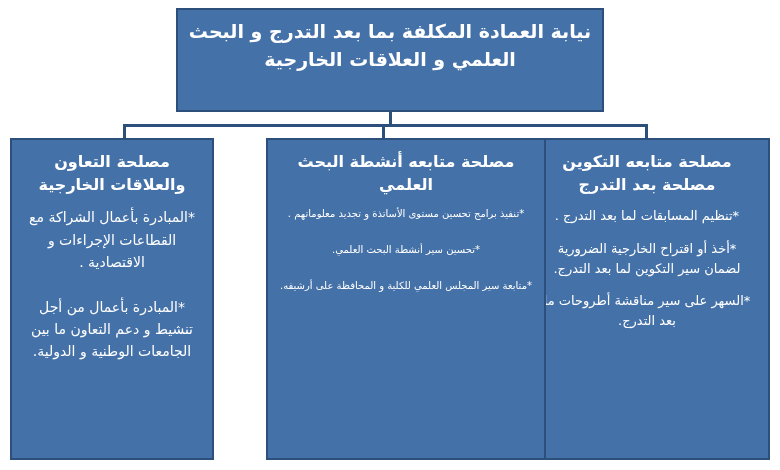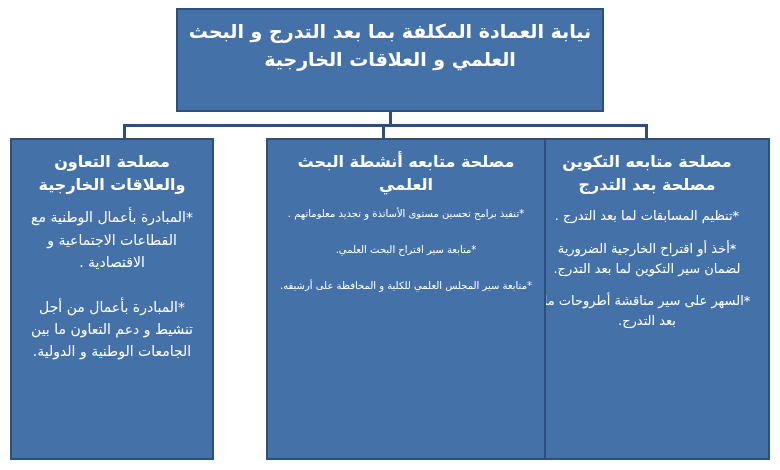--- a/index.html
+++ b/index.html
@@ -105,26 +105,26 @@
       <p class="child-item">*تنظيم المسابقات لما بعد التدرج .</p>
       <p class="child-item">*أخذ أو اقتراح الخارجية الضرورية لضمان سير التكوين لما بعد التدرج.</p>
       <p class="child-item">*السهر على سير مناقشة أطروحات ما بعد التدرج.</p>
     </div>
   </div>
 
   <div class="box child-box" id="child-box-2">
     <div class="child-title">مصلحة  متابعه أنشطة البحث العلمي</div>
     <div class="child-items">
       <p class="child-item">*تنفيذ برامج تحسين مستوى الأساتذة و تجديد معلوماتهم .</p>
-      <p class="child-item">*متابعة سير اقتراح البحث العلمي.</p>
+      <p class="child-item">*تحسين سير أنشطة البحث العلمي.</p>
       <p class="child-item">*متابعة سير المجلس العلمي للكلية و المحافظة على أرشيفه.</p>
     </div>
   </div>
 
   <div class="box child-box" id="child-box-3">
     <div class="child-title">مصلحة التعاون والعلاقات الخارجية</div>
     <div class="child-items">
-      <p class="child-item">*المبادرة بأعمال الوطنية مع القطاعات الاجتماعية و الاقتصادية .</p>
+      <p class="child-item">*المبادرة بأعمال الشراكة مع القطاعات الإجراءات و الاقتصادية .</p>
       <p class="child-item">*المبادرة بأعمال من أجل تنشيط و دعم التعاون ما بين الجامعات الوطنية و الدولية.</p>
     </div>
   </div>
 
 </div>
 
 </body></html>

